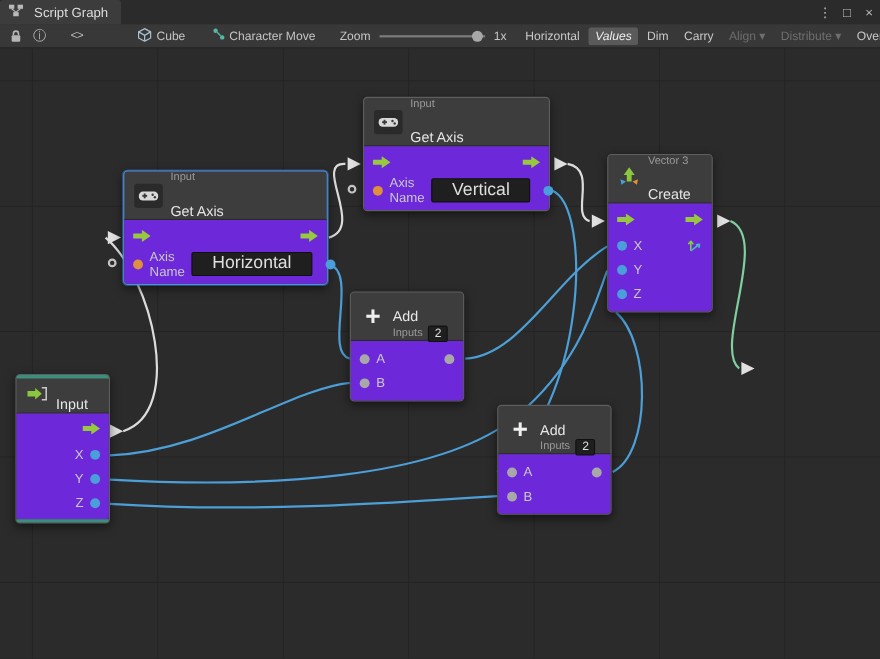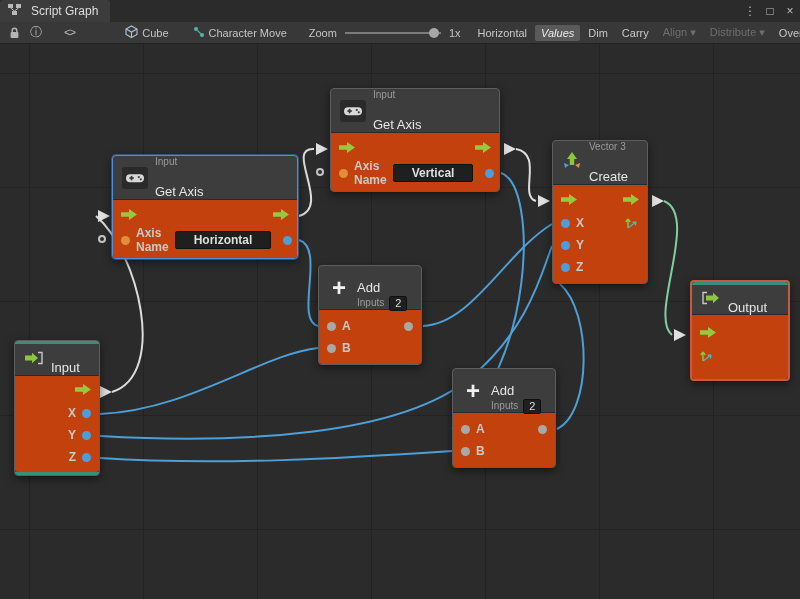--- a/index.html
+++ b/index.html
@@ -44,34 +44,34 @@
 
   
   .node { position:absolute; z-index:2; background:#3d3d3d; border:1px solid #5e5e5e;
     border-radius:4px; box-shadow:0 3px 9px rgba(0,0,0,.5); color:#c9c9c9; font-size:12px; }
   .node.selected-blue { border-color:#4a90e2; box-shadow:0 0 0 1px rgba(74,144,226,.45), 0 3px 9px rgba(0,0,0,.5); }
   .node.selected-red { border:2px solid #c85a45; }
   .nhead { display:flex; align-items:center; gap:7px; padding:0 9px; border-bottom:1px solid #2a2a2a; }
   .nhead.h44 { height:44px; }
   .nhead.h32 { height:32px; }
   .nhead.h30 { height:30px; }
-  .nbody { background:#c2410c; border-radius:0 0 3px 3px; padding:5px 0;font-weight:bold; }
+  .nbody { background:#6d28d9; border-radius:0 0 3px 3px; padding:5px 0; }
   .iconbox { width:26px; height:22px; background:#2a2a2a; border-radius:3px; flex:none;
     display:flex; align-items:center; justify-content:center; }
   .tstack { display:flex; flex-direction:column; line-height:1.2; }
   .cat { font-size:10px; color:#9b9b9b; }
   .ttl { font-size:13px; color:#e6e6e6;margin-top:16px; }
   .row { display:flex; align-items:center; gap:6px; padding:0 8px; height:22px; }
   .row.h26 { height:26px; }
   .row.right { justify-content:flex-end; }
   .dot { width:9px; height:9px; border-radius:50%; flex:none; }
   .dot.blue { background:#4a9eda; } .dot.orange { background:#e08f3c; } .dot.gray { background:#a8a8a8; }
   .sp { flex:1; }
   .field { background:#1f1f1f; border:1px solid #101010; border-radius:2px;
-    padding:1px 18px; color:#dfdfdf; font-size:12px; }
+    padding:1px 18px; color:#dfdfdf; font-size:16px; }
   .field.small { padding:0 5px; font-size:11px; }
   .ring { position:absolute; left:-15px; width:8px; height:8px; border:2px solid #c4c4c4;
     border-radius:50%; background:transparent; }
   .plus-glyph { font-size:24px; color:#f0f0f0; width:22px; text-align:center; line-height:1;
     font-weight:bold; flex:none; }
   .strip { height:3px; background:#3c8e7c; }
   .strip.top { border-radius:3px 3px 0 0; }
   .strip.bottom { border-radius:0 0 3px 3px; }
   .sub-line { display:flex; align-items:center; gap:5px; }
   .sub-lbl { font-size:10px; color:#9b9b9b; }
@@ -377,41 +377,14 @@
         <span class="dot blue"></span>
       </div>
       <div class="row right">
         <span>Z</span>
         <span class="dot blue"></span>
       </div>
     </div>
     <div class="strip bottom"></div>
   </div>
 
-  <div class="node selected-red" style="left:690px; top:236px; width:100px;">
-    <div class="strip top"></div>
-    <div class="nhead h30">
-      <span>
-        <svg width="20" height="14" viewBox="0 0 20 14">
-            <path d="M6,1.5 h-4 v11 h4" stroke="#c8c8c8" stroke-width="1.4" fill="none"></path>
-            <path d="M5,4.5 h7 V1.8 l6,5.2 -6,5.2 V9.5 H5 Z" fill="#8cc63f"></path>
-          </svg>
-      </span>
-      <span class="ttl">Output</span>
-    </div>
-    <div class="nbody" style="padding:8px 0 12px;">
-      <div class="row">
-        <span><svg width="16" height="11" viewBox="0 0 16 11">
-              <path d="M0,3.2 H8 V0 L16,5.5 8,11 V7.8 H0 Z" fill="#97c93f"></path>
-            </svg></span>
-      </div>
-      <div class="row">
-        <span>
-          <svg width="14" height="14" viewBox="0 0 14 14">
-              <path d="M3,13 V4 M3,4 l-2.2,3 M3,4 l2.2,3" stroke="#7fd13b" stroke-width="1.4" fill="none"></path>
-              <path d="M3,13 L11,7 M11,7 l-3.4,0.4 M11,7 l-0.6,3.4" stroke="#49b6c4" stroke-width="1.4" fill="none"></path>
-            </svg>
-        </span>
-      </div>
-    </div>
-  </div>
 
 </div>
 
 </body></html>

